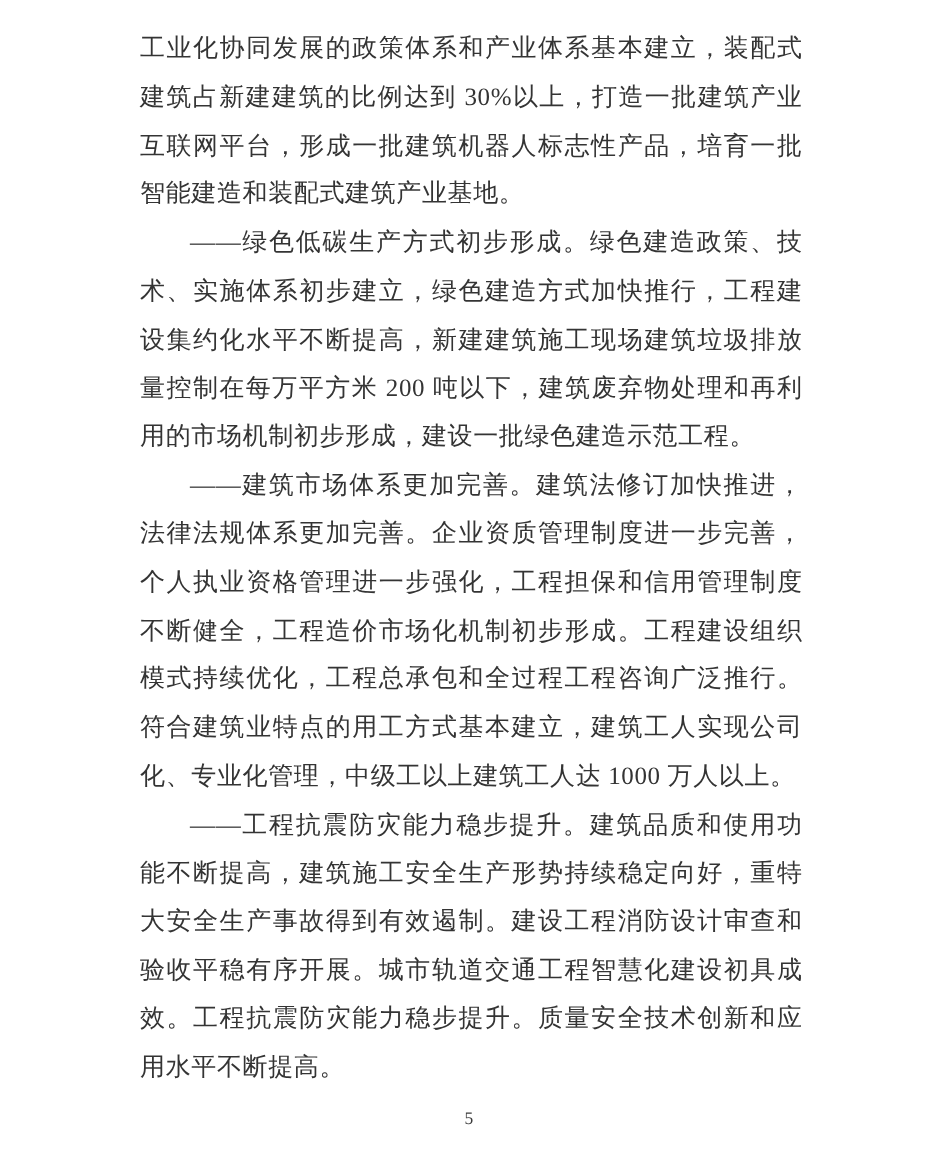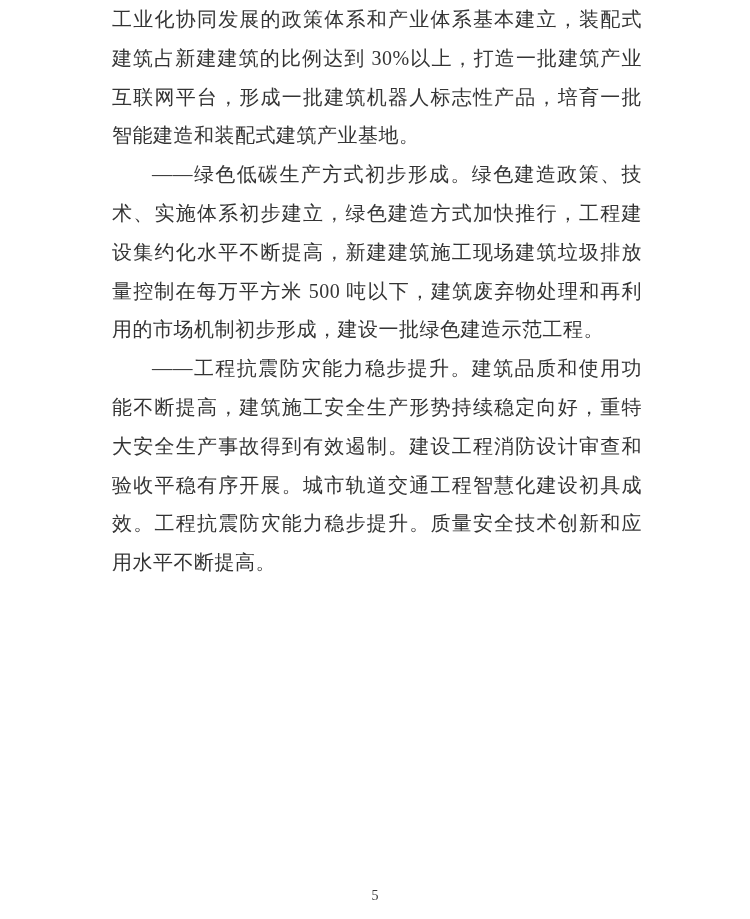--- a/index.html
+++ b/index.html
@@ -17,21 +17,21 @@
   .page {
     position: absolute;
     inset: 0;
     background: #ffffff;
   }
   .text-block {
     position: absolute;
     left: 112px;
     top: 0;
     width: 530px;
-    padding-top: 0;
+    padding-top: 20px;
     font-size: 20px;
     line-height: 38.8px;
     color: #343434;
     text-align: justify;
     word-break: break-all;
     letter-spacing: 0.5px;
   }
   .para {
     margin: 0;
     padding: 0;
@@ -57,22 +57,23 @@
 </style>
 </head>
 <body>
 
 <div class="page">
 
   <div class="text-block">
 
     <p class="para"><span class="body-text">工业化协同发展的政策体系和产业体系基本建立，装配式建筑占新建建筑的比例达到 30%以上，打造一批建筑产业互联网平台，形成一批建筑机器人标志性产品，培育一批智能建造和装配式建筑产业基地。</span></p>
 
-    <p class="para indent"><span class="lead">——绿色低碳生产方式初步形成。</span><span class="body-text">绿色建造政策、技术、实施体系初步建立，绿色建造方式加快推行，工程建设集约化水平不断提高，新建建筑施工现场建筑垃圾排放量控制在每万平方米 500 吨以下，建筑废弃物处理和再利用的市场机制初步形成，建设一批绿色建造示范工程。</span></p>
+    <p class="para indent"><span class="lead">——绿色低碳生产方式初步形成。</span><span class="body-text">绿色建造政策、技术、实施体系初步建立，绿色建造方式加快推行，工程建设集约化水平不断提高，新建建筑施工现场建筑垃圾排放量控制在每万平方米 200 吨以下，建筑废弃物处理和再利用的市场机制初步形成，建设一批绿色建造示范工程。</span></p>
 
+    <p class="para indent"><span class="lead">——建筑市场体系更加完善。</span><span class="body-text">建筑法修订加快推进，法律法规体系更加完善。企业资质管理制度进一步完善，个人执业资格管理进一步强化，工程担保和信用管理制度不断健全，工程造价市场化机制初步形成。工程建设组织模式持续优化，工程总承包和全过程工程咨询广泛推行。符合建筑业特点的用工方式基本建立，建筑工人实现公司化、专业化管理，中级工以上建筑工人达 1000 万人以上。</span></p>
 
     <p class="para indent"><span class="lead">——工程抗震防灾能力稳步提升。</span><span class="body-text">建筑品质和使用功能不断提高，建筑施工安全生产形势持续稳定向好，重特大安全生产事故得到有效遏制。建设工程消防设计审查和验收平稳有序开展。城市轨道交通工程智慧化建设初具成效。工程抗震防灾能力稳步提升。质量安全技术创新和应用水平不断提高。</span></p>
 
   </div>
 
   <div class="footer">
     <span class="page-num">5</span>
   </div>
 
 </div>

